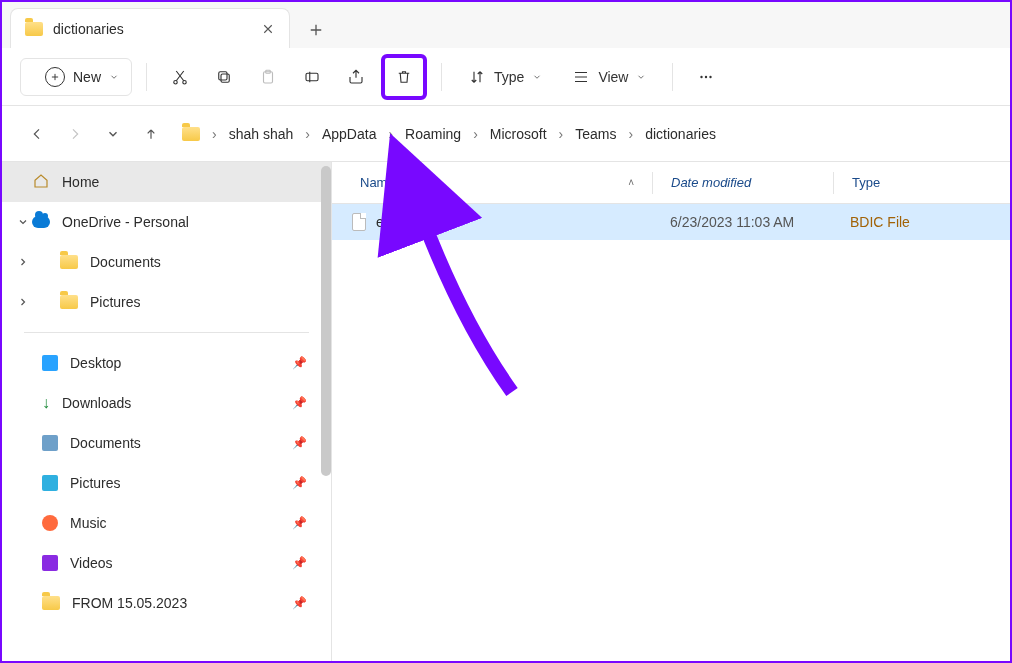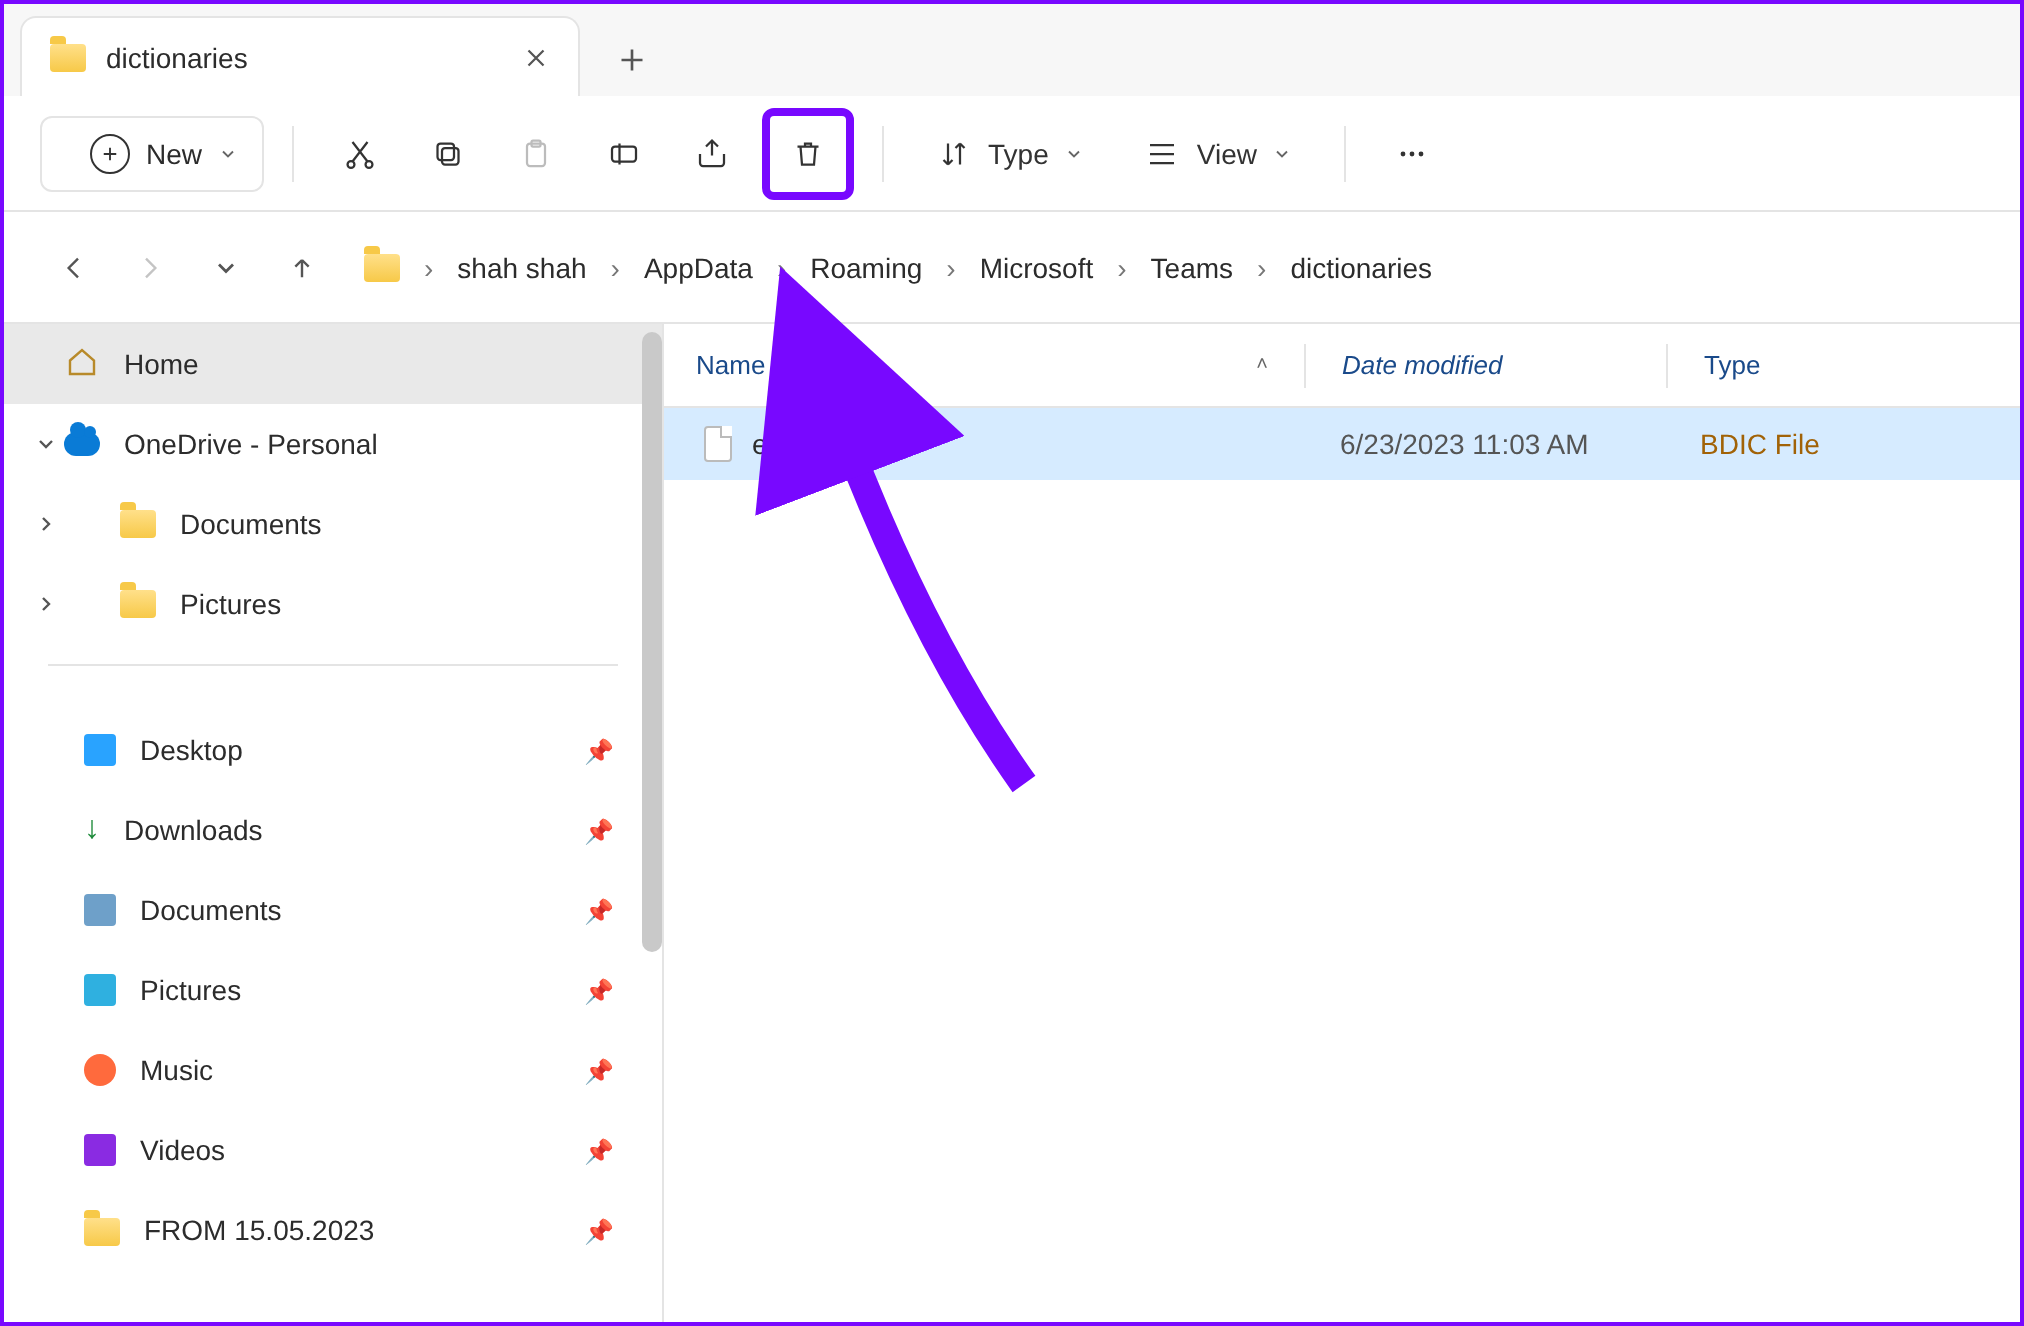--- a/index.html
+++ b/index.html
@@ -71,34 +71,34 @@
     position:relative;
   }
   .sb-scroll{flex:1;overflow:hidden;padding-bottom:8px;}
   .sb-item{
     height:40px;display:flex;align-items:center;gap:12px;
     padding:0 18px 0 40px;cursor:pointer;position:relative;
   }
   .sb-item.top{padding-left:30px;}
   .sb-item .expander{position:absolute;left:14px;width:14px;height:14px;color:#555;display:flex;align-items:center;justify-content:center;}
   .sb-item.child{padding-left:58px;}
-  .sb-item.pinned{align-items:flex-end;}
+  .sb-item.pinned{}
   .sb-item.selected{background:var(--highlight);}
   .pin{position:absolute;right:24px;color:var(--pin);font-size:12px;}
   .sb-sep{height:1px;background:var(--border);margin:10px 22px;}
   .scrollthumb{position:absolute;right:0;top:4px;width:10px;height:310px;background:#c9c9c9;border-radius:5px;}
   
   .content{flex:1;display:flex;flex-direction:column;position:relative;}
   .cols{
     height:42px;display:flex;align-items:center;
     border-bottom:1px solid var(--border);
     color:var(--link);font-size:13px;
   }
   .col{padding:0 18px;display:flex;align-items:center;gap:6px;}
-  .col.name{flex:0 0 320px;padding-left:16px;}
+  .col.name{flex:0 0 320px;padding-left:28px;}
   .col.date{flex:0 0 180px;font-style:italic;}
   .col.type{flex:1;}
   .colsep{width:1px;height:22px;background:var(--border);}
   .sort-caret{font-size:10px;color:#666;margin-left:auto;}
   .row{
     height:36px;display:flex;align-items:center;
     background:var(--row-sel);font-size:14px;
   }
   .row .cell{padding:0 18px;}
   .row .cell.name{flex:0 0 320px;display:flex;align-items:center;gap:10px;padding-left:20px;}

